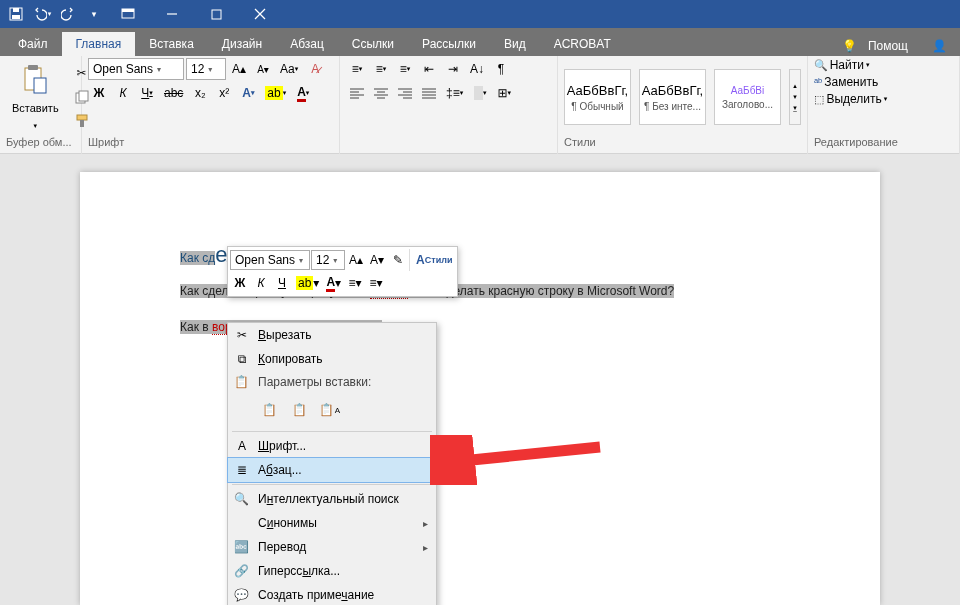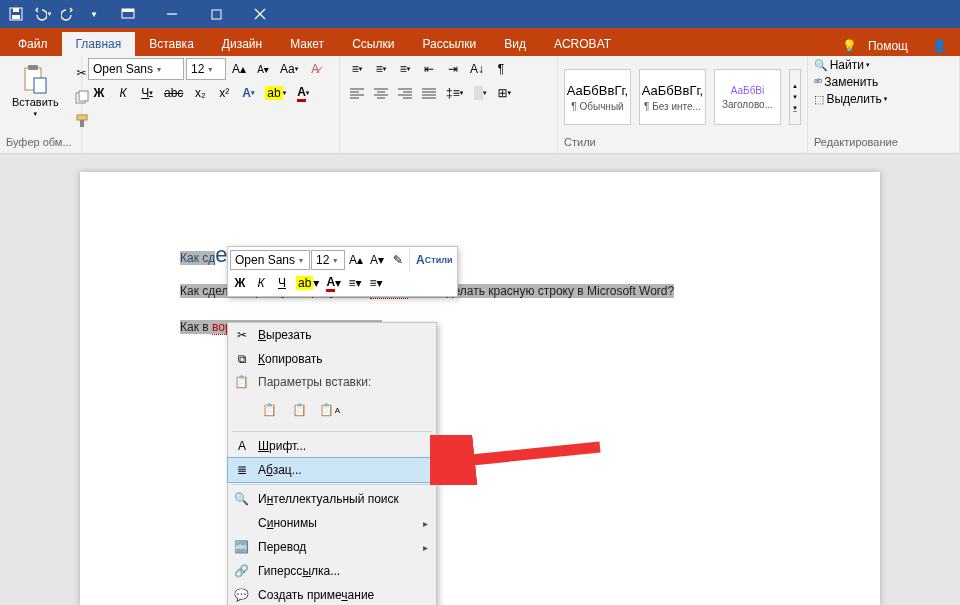--- a/index.html
+++ b/index.html
@@ -4,36 +4,36 @@
 <style>
 *{box-sizing:border-box;margin:0;padding:0;font-family:"Segoe UI",Tahoma,sans-serif;font-size:12px}
 body{width:960px;height:605px;background:#fff;overflow:hidden;position:relative}
 .titlebar{height:28px;background:#2b579a;color:#fff;display:flex;align-items:center;padding:0 4px}
 .qat{display:flex;gap:2px}
 .qat-btn{width:24px;height:24px;display:flex;align-items:center;justify-content:center;color:#fff}
 .title-center{flex:1;text-align:center;font-size:12px}
 .win-controls{display:flex;gap:0}
 .win-btn{width:44px;height:28px;display:flex;align-items:center;justify-content:center;color:#fff}
 
-.tabbar{height:28px;background:#c2410c;display:flex;align-items:flex-end;padding-left:4px;color:#fff}
+.tabbar{height:28px;background:#737373;display:flex;align-items:flex-end;padding-left:4px;color:#fff}
 .tab{padding:5px 14px;cursor:pointer;font-size:12px}
 .tab.active{background:#f3f3f3;color:#2b579a}
 .tab-right{margin-left:auto;display:flex;align-items:center;gap:8px;padding-right:10px}
 .tab-right .ic{width:20px;height:20px;display:flex;align-items:center;justify-content:center}
 
 .ribbon{height:98px;background:#f3f3f3;border-bottom:1px solid #d4d4d4;display:flex;position:relative}
 .rgroup{height:98px;display:flex;flex-direction:column;border-right:1px solid #e0e0e0;padding:2px 6px}
 .rgroup-body{flex:1;display:flex;align-items:center;gap:6px}
 .rgroup-label{height:16px;font-size:11px;color:#666;text-align:left;position:relative}
 .vstack{display:flex;flex-direction:column;gap:2px}
 .hstack{display:flex;align-items:center;gap:2px}
 .btn{height:22px;min-width:22px;display:flex;align-items:center;justify-content:center;padding:0 3px;border:1px solid transparent}
 .combo{height:22px;border:1px solid #ababab;background:#fff;display:flex;align-items:center;padding:0 4px;font-size:11px;gap:4px}
 .combo .dd{font-size:8px;color:#666}
-.big-btn{display:flex;flex-direction:column;align-items:center;justify-content:flex-start;gap:2px;padding:2px 6px;height:70px}
+.big-btn{display:flex;flex-direction:column;align-items:center;justify-content:space-between;gap:2px;padding:2px 6px;height:70px}
 .big-btn .lbl{font-size:11px}
 
 .style-item{width:80px;height:56px;border:1px solid #ccc;background:#fff;display:flex;flex-direction:column;align-items:center;justify-content:center;margin-right:2px}
 .style-item .preview{font-size:13px}
 .style-item .name{font-size:10px;color:#555;margin-top:3px}
 .style-item.heading .preview{color:#8b5cf6;font-size:10px}
 
 .doc-area{height:451px;background:#e6e6e6;display:flex;justify-content:center;overflow:hidden;position:relative}
 .page{width:800px;background:#fff;margin-top:18px;box-shadow:0 0 6px rgba(0,0,0,.25);padding:70px 100px;position:relative}
 .doc-title{color:#1e4e79;font-size:22px;margin-bottom:12px}
@@ -115,21 +115,21 @@
         </svg>
       </div>
   </div>
 </div>
 
 <div class="tabbar">
   <div class="tab">Файл</div>
   <div class="tab active">Главная</div>
   <div class="tab">Вставка</div>
   <div class="tab">Дизайн</div>
-  <div class="tab">Макет</div>
+  <div class="tab">Абзац</div>
   <div class="tab">Ссылки</div>
   <div class="tab">Рассылки</div>
   <div class="tab">Вид</div>
   <div class="tab">ACROBAT</div>
   <div class="tab-right">
     <div class="ic">💡</div>
     <span>Помощ</span>
     <div class="ic" style="margin-left:14px">👤</div>
   </div>
 </div>
@@ -196,20 +196,21 @@
         <div class="btn">
             <span style="background:#ffff00;padding:0 2px">ab</span>
             <span style="font-size:7px">▾</span>
           </div>
         <div class="btn">
             <span style="border-bottom:3px solid #c00000;font-weight:bold">A</span>
             <span style="font-size:7px">▾</span>
           </div>
       </div>
     </div>
+    <div class="rgroup-label">Шрифт</div>
   </div>
 
   <div class="rgroup" style="width:218px">
     <div class="rgroup-body vstack" style="align-items:flex-start">
       <div class="hstack">
         <div class="btn">≡<span style="font-size:7px">▾</span></div>
         <div class="btn">≡<span style="font-size:7px">▾</span></div>
         <div class="btn">≡<span style="font-size:7px">▾</span></div>
         <div class="btn">⇤</div>
         <div class="btn">⇥</div>

